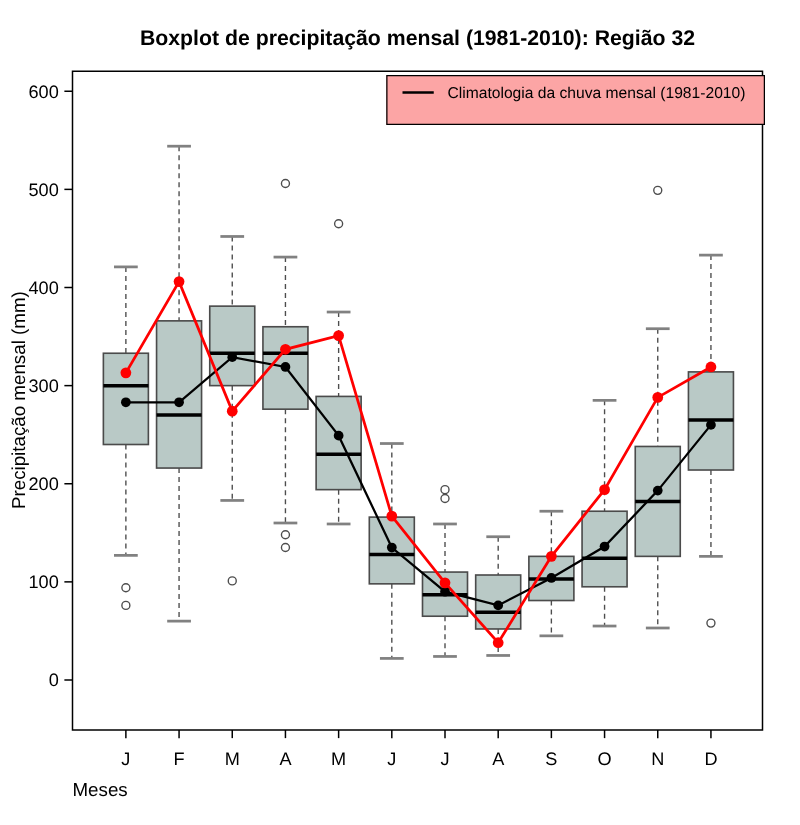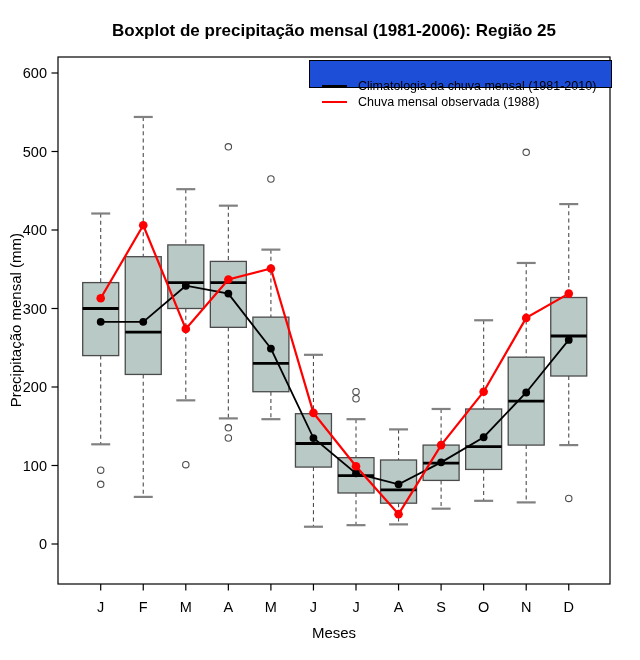--- a/index.html
+++ b/index.html
@@ -3,36 +3,36 @@
 <meta charset="utf-8">
 <style>
   html,body{margin:0;padding:0;background:#ffffff;}
   body{font-family:"Liberation Sans", sans-serif; color:#000;}
   .stage{position:relative;width:640px;height:660px;background:#fff;overflow:hidden;}
   .title{position:absolute;top:21px;left:58px;width:552px;text-align:center;
          font-size:17px;font-weight:bold;letter-spacing:0;}
   .ylab{position:absolute;left:4px;top:57px;height:527px;width:22px;
         display:flex;align-items:center;justify-content:center;}
   .ylab span{writing-mode:vertical-rl;transform:rotate(180deg);white-space:nowrap;font-size:15px;}
-  .xlab{position:absolute;top:624px;left:58px;width:552px;text-align:center;font-size:15px;}
+  .xlab{position:absolute;top:624px;left:58px;width:552px;font-size:15px;}
   .credit{position:absolute;top:620px;right:26px;font-size:13px;}
-  .legend{position:absolute;left:309px;top:60px;width:303px;height:28px;
-          border:1px solid #000;box-sizing:border-box;background:#1d4ed8;padding-top:17px;}
+  .legend{position:absolute;left:309px;top:60px;width:303px;height:40px;
+          border:1px solid #000;box-sizing:border-box;background:#fca5a5;padding-top:5px;}
   .legend-row{display:flex;align-items:center;height:16px;padding-left:12px;}
   .legend-row .sample{display:inline-block;width:25px;height:2px;margin-right:11px;background:#000;}
   .legend-row .lbl{font-size:12.5px;white-space:nowrap;}
   svg{position:absolute;left:0;top:0;}
   svg text{font-family:"Liberation Sans", sans-serif;}
 </style>
 </head>
 <body>
 
 <div class="stage">
 
-  <div class="title">Boxplot de precipitação mensal (1981-2006): Região 25</div>
+  <div class="title">Boxplot de precipitação mensal (1981-2010): Região 32</div>
 
   <div class="ylab">
     <span>Precipitação mensal (mm)</span>
   </div>
 
   <svg id="chart" width="640" height="660">
       <rect x="58" y="57" width="552" height="527" fill="none" stroke="#000" stroke-width="1.2"></rect>
       <line x1="51.5" y1="544" x2="58" y2="544" stroke="#000" stroke-width="1.2"></line>
       <text x="47" y="549" text-anchor="end" font-size="14.5" fill="#000">0</text>
       <line x1="51.5" y1="465.5" x2="58" y2="465.5" stroke="#000" stroke-width="1.2"></line>
@@ -180,21 +180,17 @@
       <circle cx="483.65" cy="391.71000000000004" r="4.3" fill="#ff0000"></circle>
       <circle cx="526.2" cy="317.91999999999996" r="4.3" fill="#ff0000"></circle>
       <circle cx="568.75" cy="293.585" r="4.3" fill="#ff0000"></circle>
     </svg>
 
   <div class="legend">
     <div class="legend-row">
       <span class="sample" id="sample0" style="background: rgb(0, 0, 0);"></span>
       <span class="lbl">Climatologia da chuva mensal (1981-2010)</span>
     </div>
-    <div class="legend-row">
-      <span class="sample" id="sample1" style="background: rgb(255, 0, 0);"></span>
-      <span class="lbl">Chuva mensal observada (1988)</span>
-    </div>
   </div>
 
   <div class="xlab">Meses</div>
 
 </div>
 
 </body></html>

